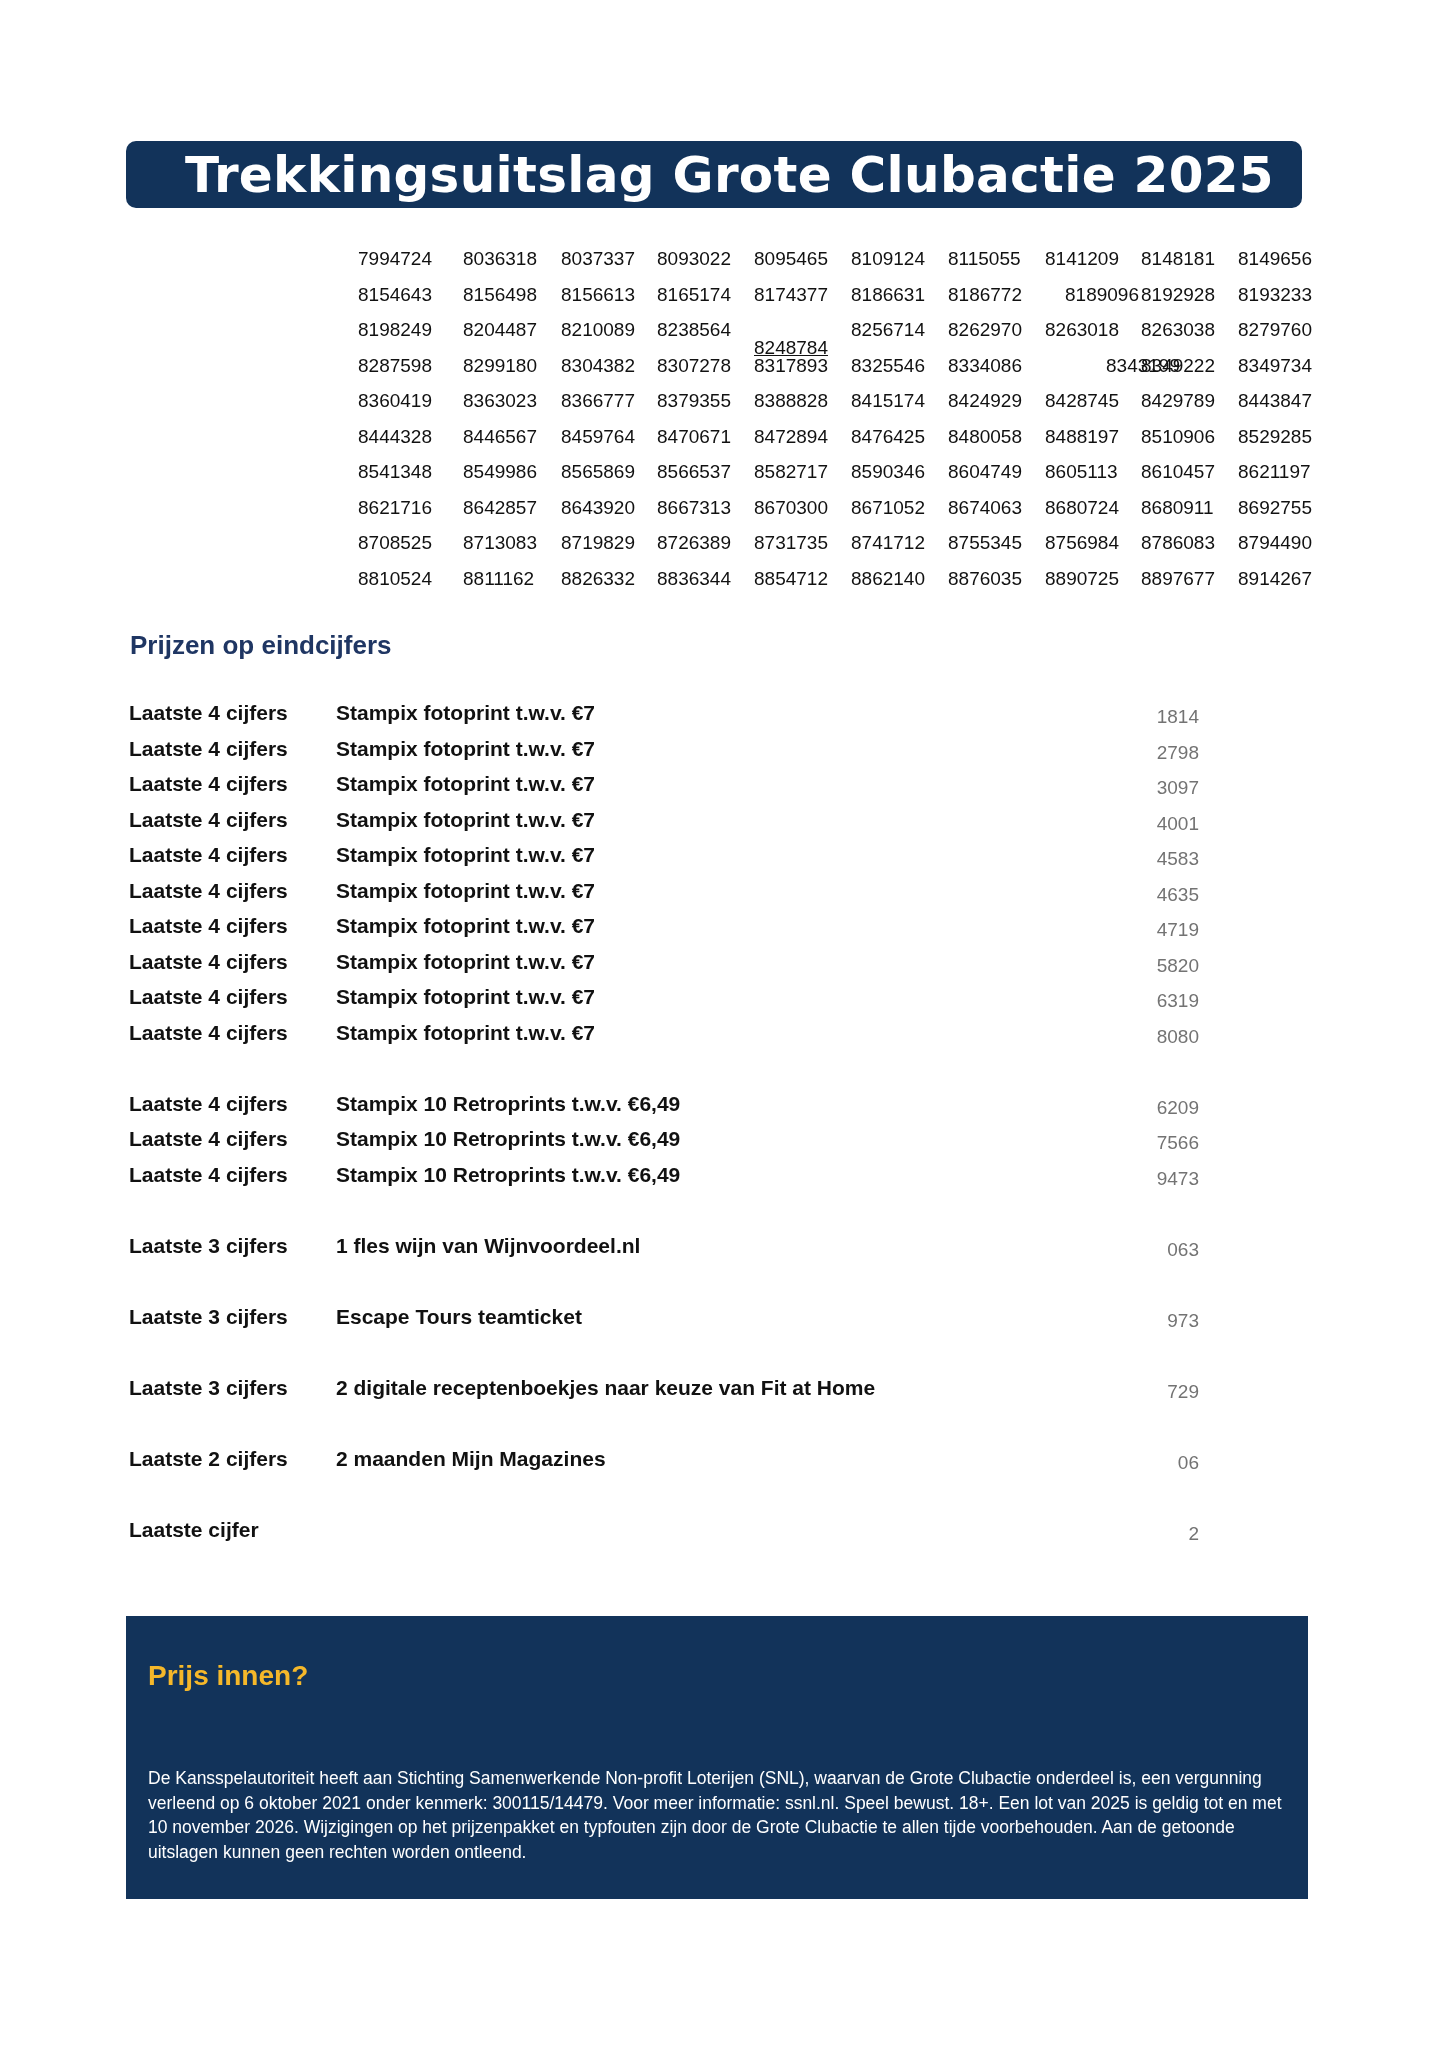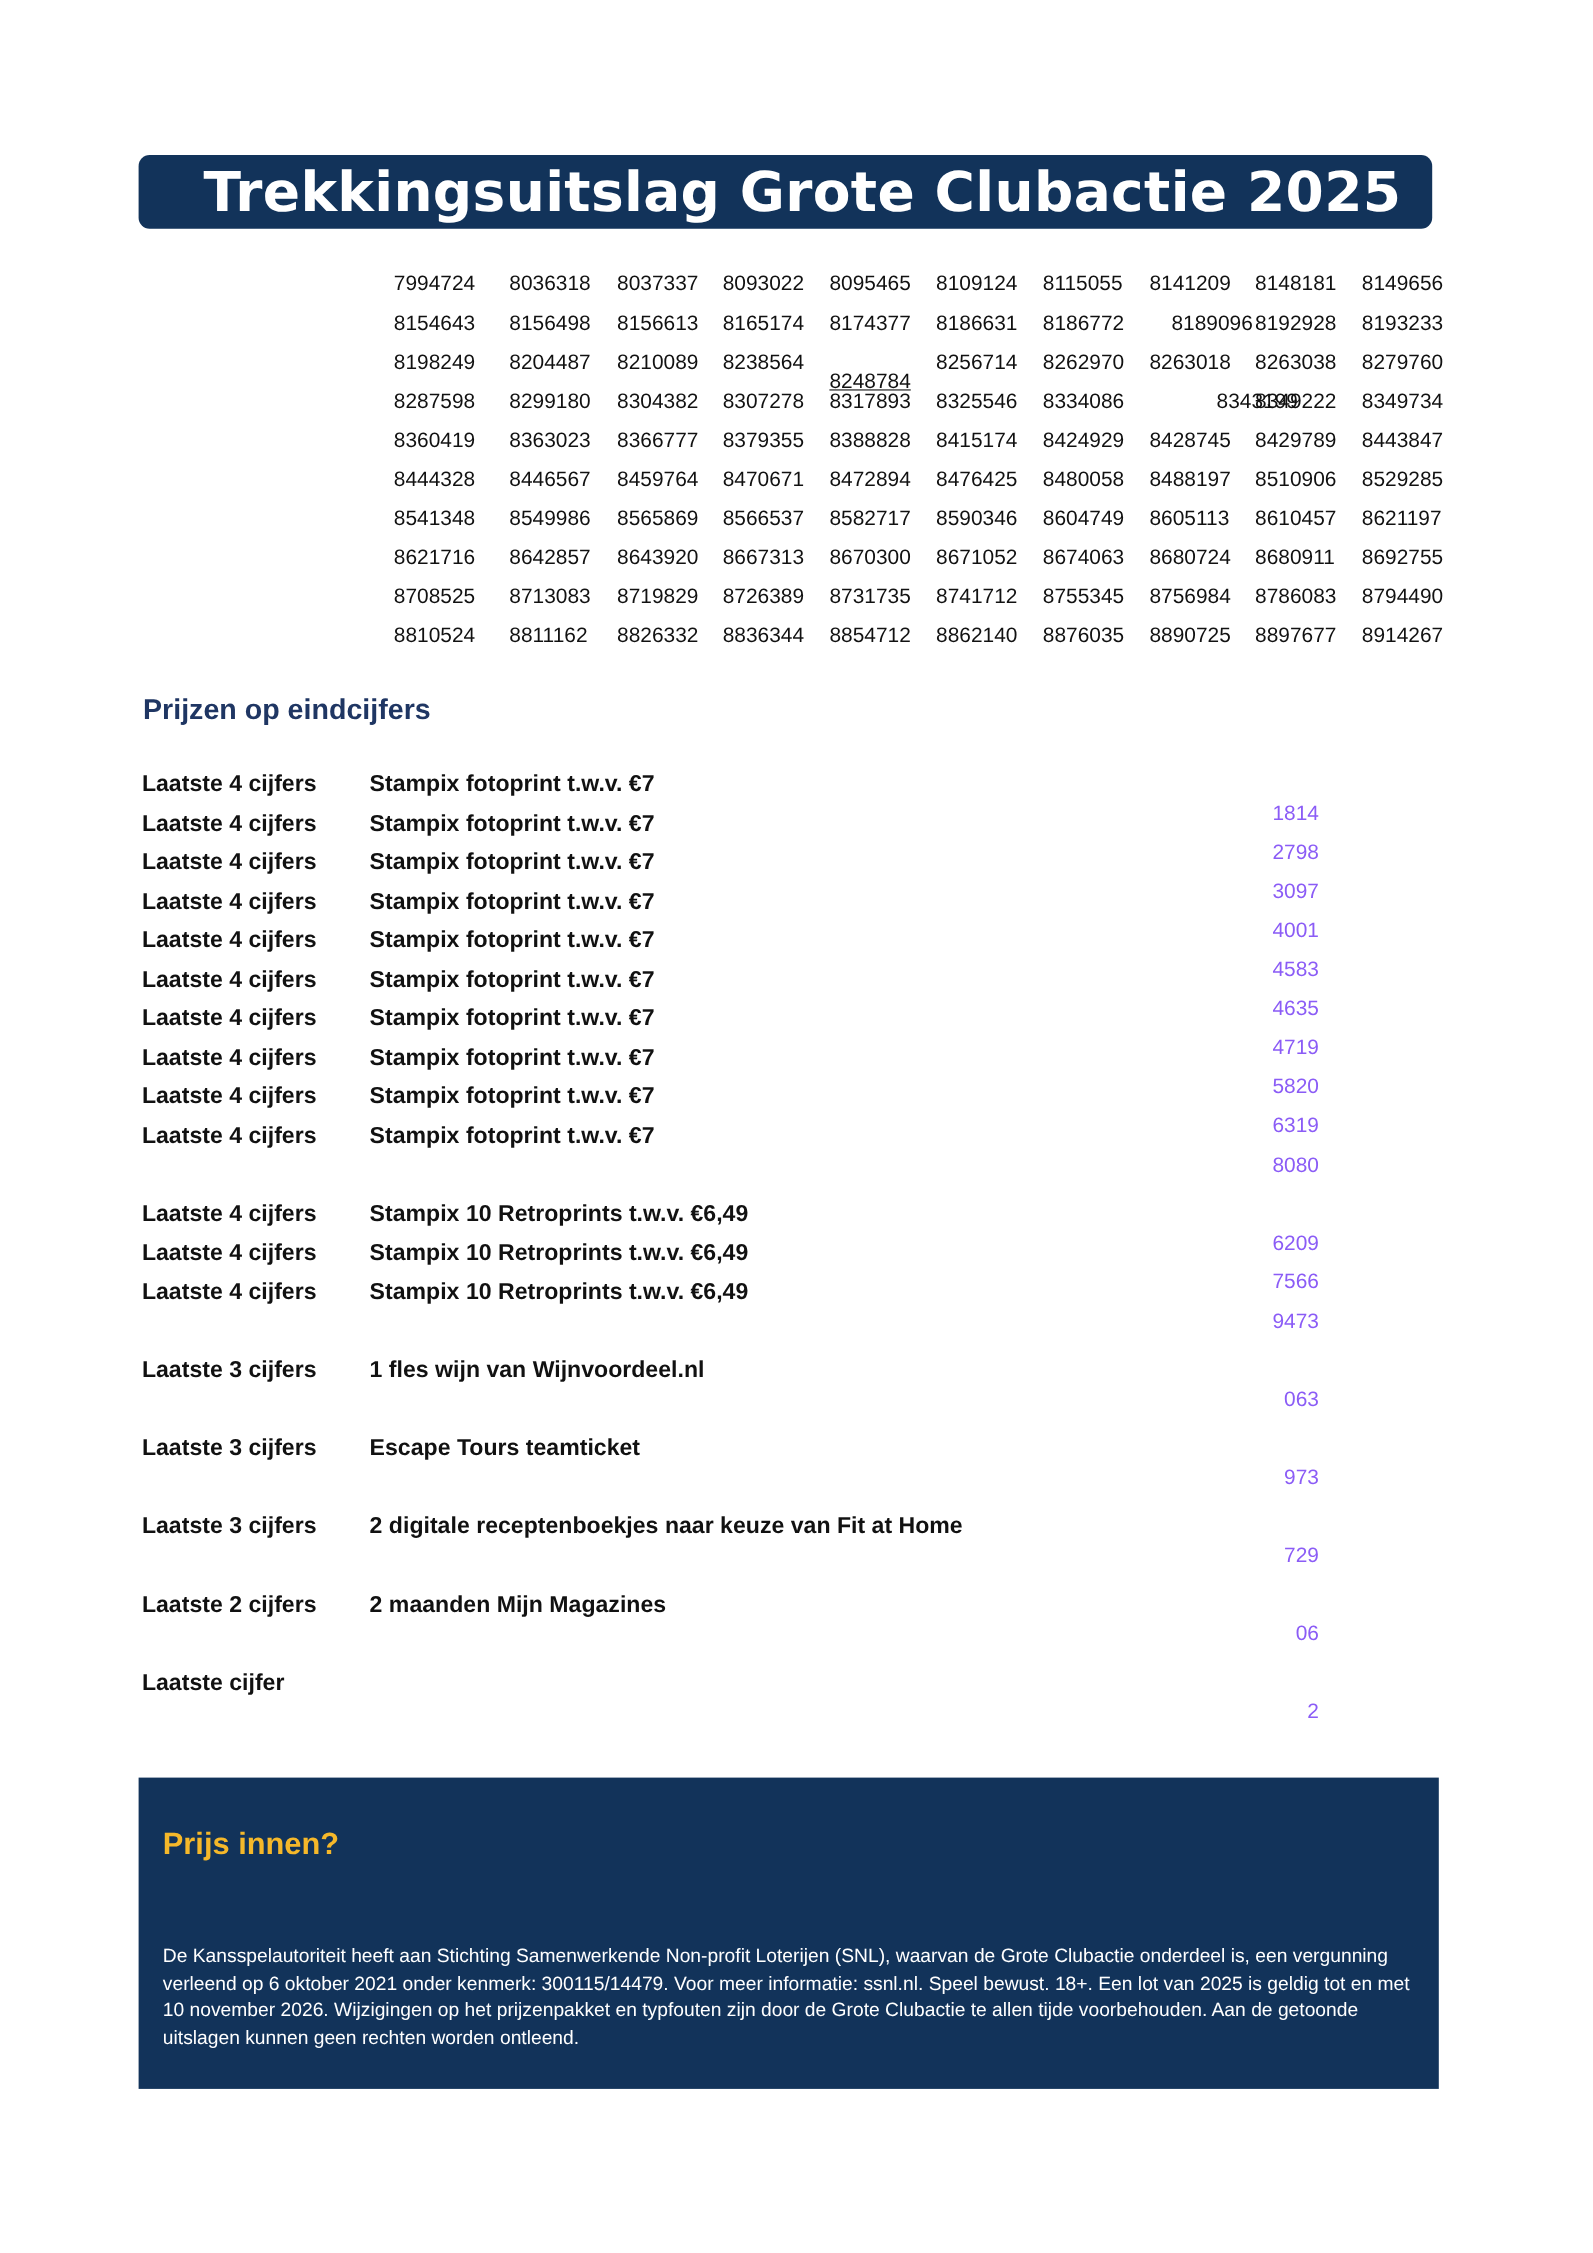--- a/index.html
+++ b/index.html
@@ -10,21 +10,21 @@
   .banner-title { position: absolute; left: 59px; top: 4px; font-size: 50px; font-weight: bold;
                   color: #ffffff; line-height: 60px; letter-spacing: 0.3px;
                   font-family: "DejaVu Sans", sans-serif; }
   .grid { position: absolute; left: 0; top: 0; }
   .num { position: absolute; font-size: 19px; line-height: 22px; color: #111; }
   .section-heading { position: absolute; left: 130px; top: 630px; font-size: 26px; font-weight: bold;
                      color: #1f3663; line-height: 30px; }
   .prize-row { position: absolute; left: 0; width: 1345px; height: 30px; }
   .prize-label { position: absolute; left: 129px; top: 0; font-size: 21px; font-weight: bold; line-height: 26px; color: #111; }
   .prize-desc { position: absolute; left: 336px; top: 0; font-size: 21px; font-weight: bold; line-height: 26px; color: #111; }
-  .prize-digits { position: absolute; right: 146px; top: 5px; font-size: 19px; line-height: 24px; color: #8b5cf6; text-align: right; margin-top: 23px; }
+  .prize-digits { position: absolute; right: 146px; top: 5px; font-size: 19px; line-height: 24px; color: #737373; text-align: right; }
   .footer-box { position: absolute; left: 126px; top: 1616px; width: 1182px; height: 283px; background: #12335a; }
   .footer-title { position: absolute; left: 22px; top: 44px; font-size: 28px; font-weight: bold; color: #f5b82a; line-height: 32px; }
   .footer-lead { position: absolute; left: 22px; top: 78px; width: 1130px; font-size: 21px; font-weight: bold; color: #ffffff; line-height: 29px; }
   .footer-legal { position: absolute; left: 22px; top: 150px; width: 1140px; font-size: 17.5px; color: #ffffff; line-height: 24.5px; }
 </style>
 </head>
 <body>
 
 <div class="banner">
   <div class="banner-title">Trekkingsuitslag Grote Clubactie 2025</div>

